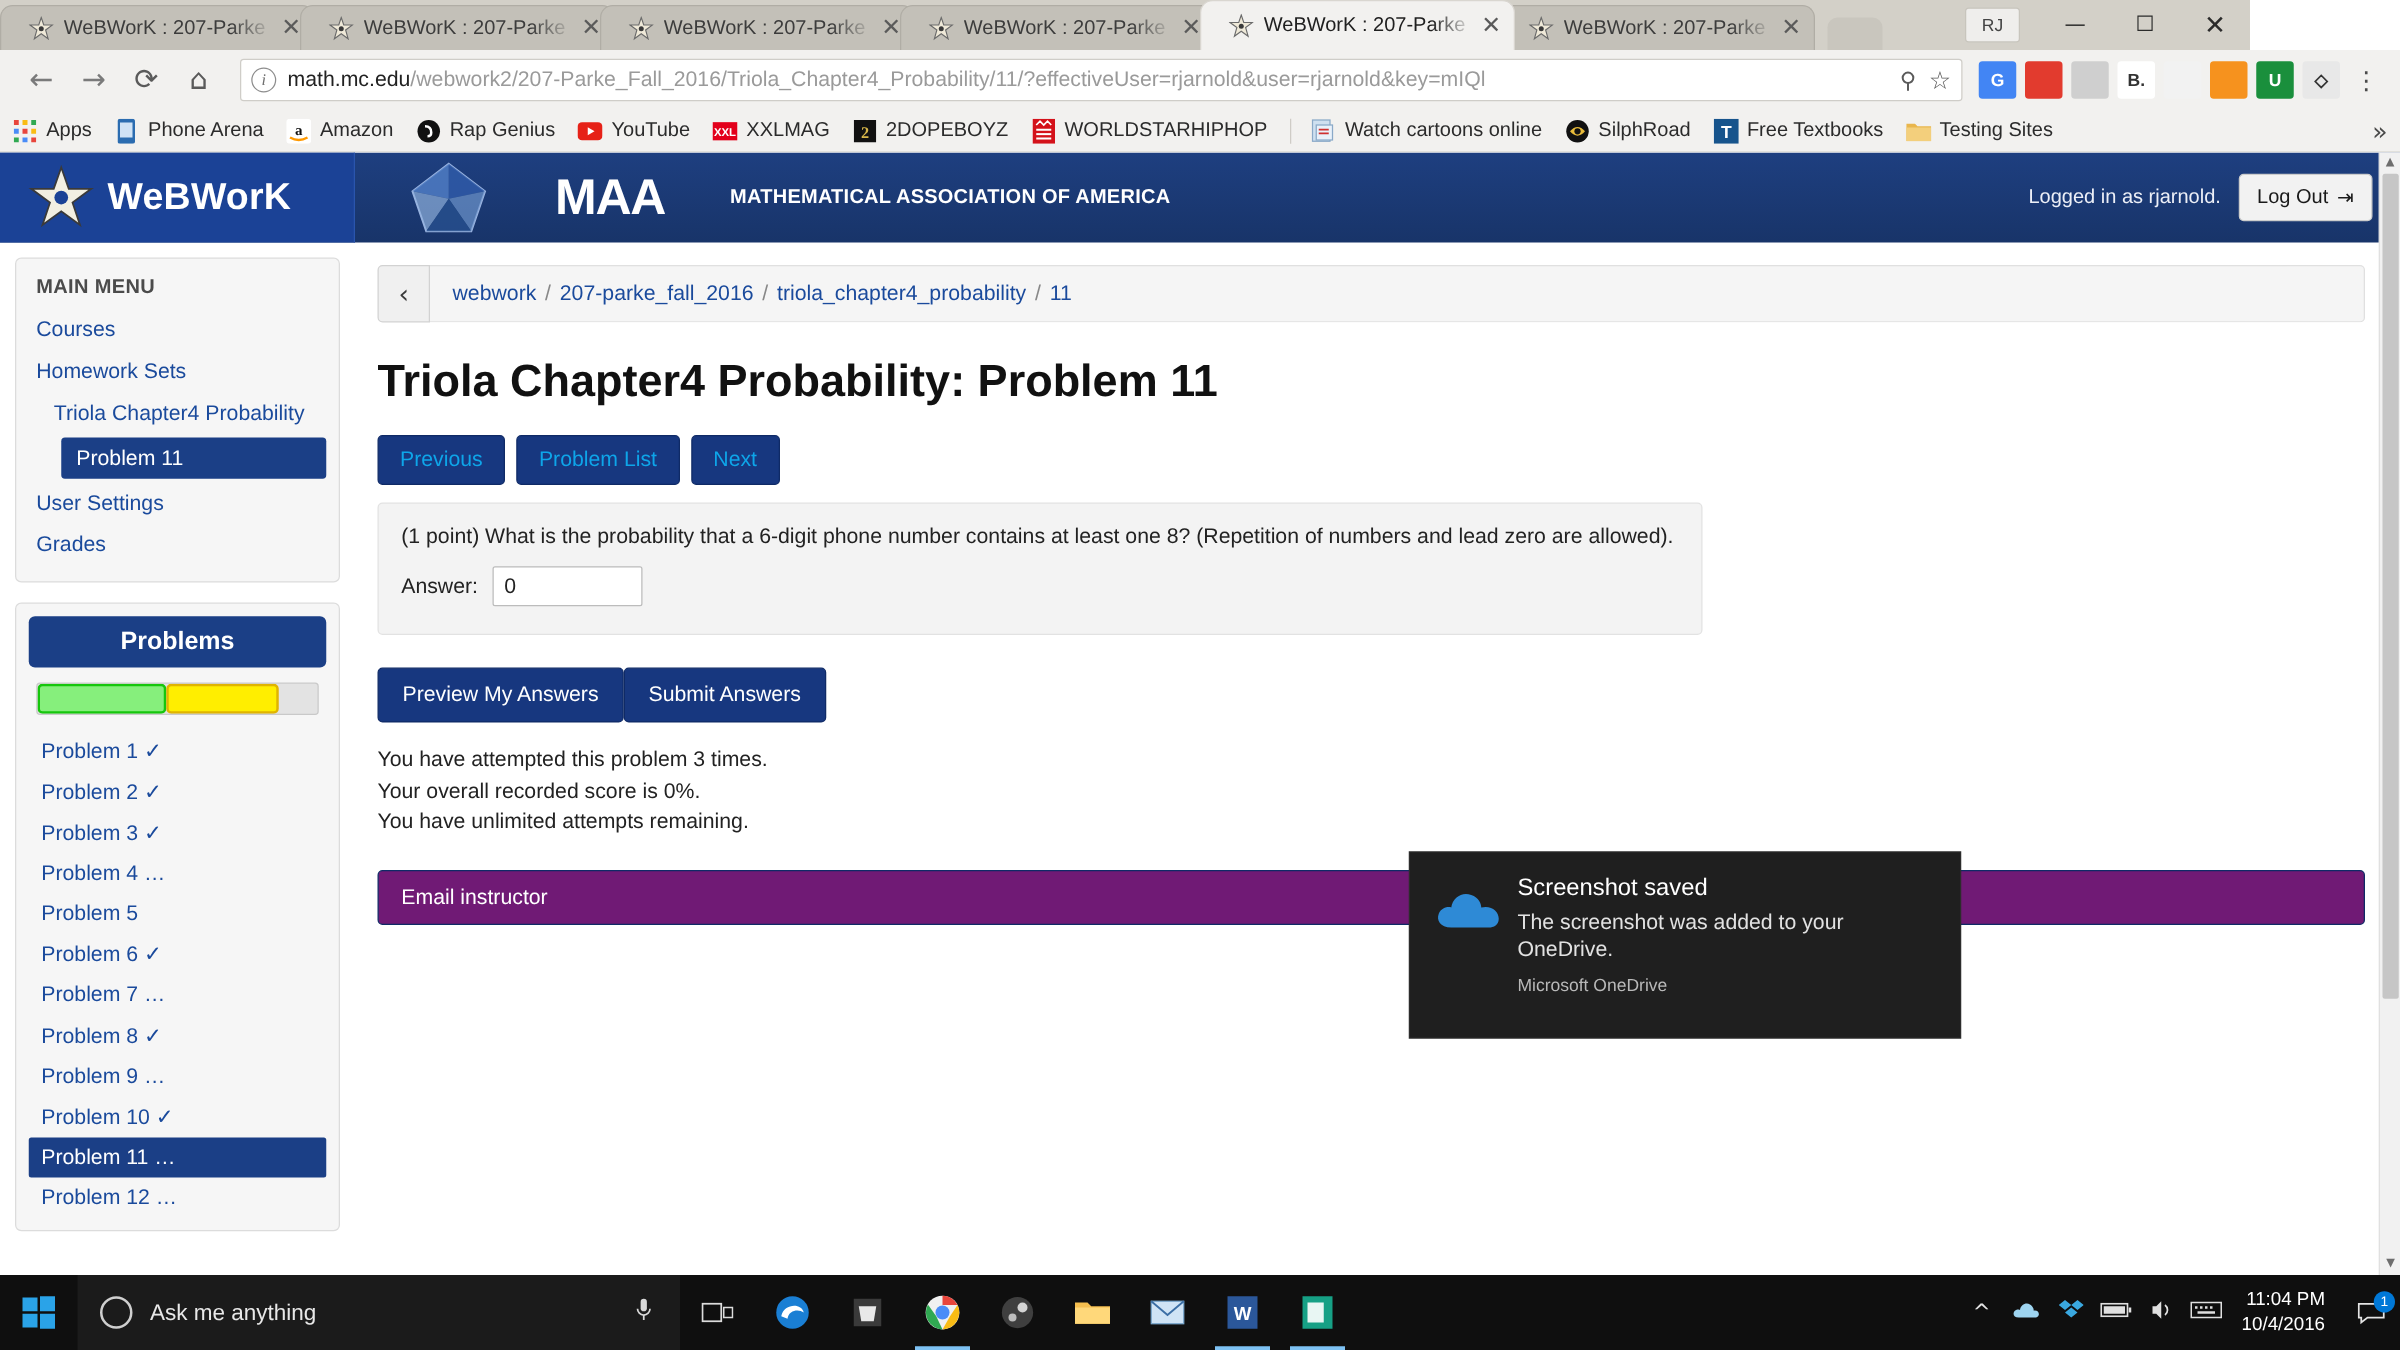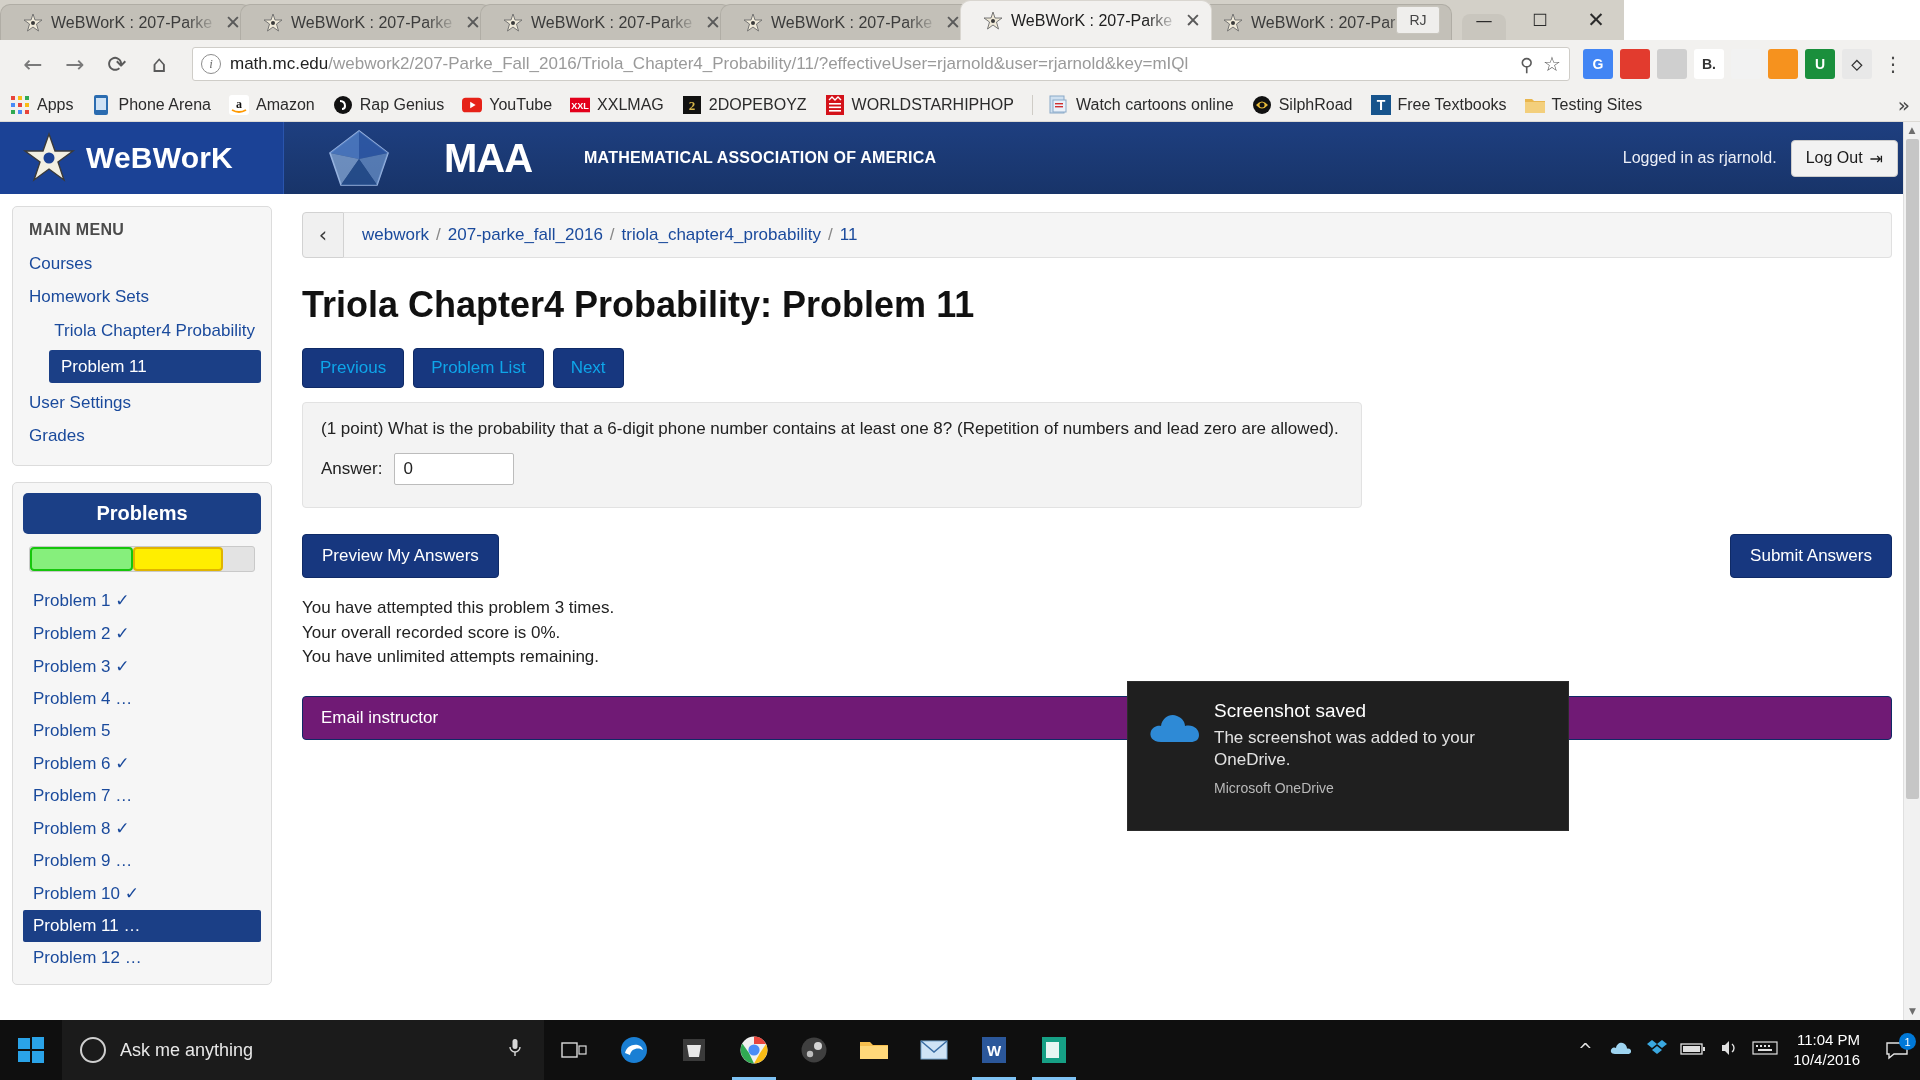--- a/index.html
+++ b/index.html
@@ -5,21 +5,21 @@
   * { box-sizing: border-box; margin: 0; padding: 0; }
   html, body {
     width: 1920px; height: 1080px;
     font-family: "Liberation Sans", sans-serif;
     overflow: hidden; background: #fff;
   }
   #root { position: relative; width: 1920px; height: 1080px; }
 
   
   .chrome-top {
-    position: absolute; left: 0; top: 0; width: 1624px; height: 40px;
+    position: absolute; left: 0; top: 0; width: 1800px; height: 40px;
     background: #d3d0c8;
   }
   .tabstrip { position: absolute; left: 0; top: 0; height: 40px; display: flex; align-items: flex-end; }
   .tab {
     position: relative; width: 252px; height: 36px;
     background: #c3c0b8; margin-right: -12px;
     display: flex; align-items: center;
     border-top-left-radius: 10px; border-top-right-radius: 10px;
     transform: skewX(0deg);
     padding: 0 10px 0 22px;
@@ -146,21 +146,21 @@
     padding: 10px 0 12px 0; margin-bottom: 16px;
   }
   .side-head {
     font-size: 16px; font-weight: bold; color: #4b4b4b; letter-spacing: .3px;
     padding: 4px 16px 8px 16px;
   }
   .side-link {
     display: block; font-size: 17px; color: #1a4a9c; padding: 6px 16px;
     text-decoration: none; cursor: pointer; line-height: 1.25;
   }
-  .side-link.indent1 { padding-left: 30px; text-align: right; }
+  .side-link.indent1 { padding-left: 30px; }
   .side-link.active {
     background: #1b3f86; color: #fff; margin: 3px 10px 3px 36px;
     border-radius: 3px; padding: 6px 12px;
   }
   .prob-panel { border: 1px solid #dcdcdc; border-radius: 5px; background: #f6f6f6; padding: 10px; }
   .prob-title {
     background: #1b3f86; color: #fff; font-size: 20px; font-weight: bold;
     text-align: center; padding: 9px; border-radius: 5px; margin-bottom: 12px;
   }
   .progress {
@@ -199,21 +199,21 @@
     padding: 16px 18px 22px 18px; margin-bottom: 26px; max-width: 1060px;
   }
   .problem-text { font-size: 17px; color: #222; margin-bottom: 14px; }
   .answer-row { display: flex; align-items: center; gap: 12px; }
   .answer-label { font-size: 17px; color: #222; }
   .answer-input {
     width: 120px; height: 32px; border: 1px solid #bcbcbc; border-radius: 2px;
     background: #fff; font-size: 17px; padding: 0 8px; color: #222;
     font-family: "Liberation Sans", sans-serif;
   }
-  .action-row { display: flex; gap: 10px; margin-bottom: 18px; justify-content: space-between; }
+  .action-row { display: flex; margin-bottom: 18px; }
   .action-btn {
     background: #17377f; color: #fff; font-size: 17px; padding: 11px 19px;
     border: 1px solid #0f2a66; border-radius: 4px; cursor: pointer;
   }
   .status-line { font-size: 17px; color: #222; line-height: 1.45; }
   .email-btn {
     margin-top: 26px; background: #701a75; color: #fff; font-size: 17px;
     padding: 11px 18px; border: 1px solid #0f2a66; border-radius: 4px; cursor: pointer;
   }
 

